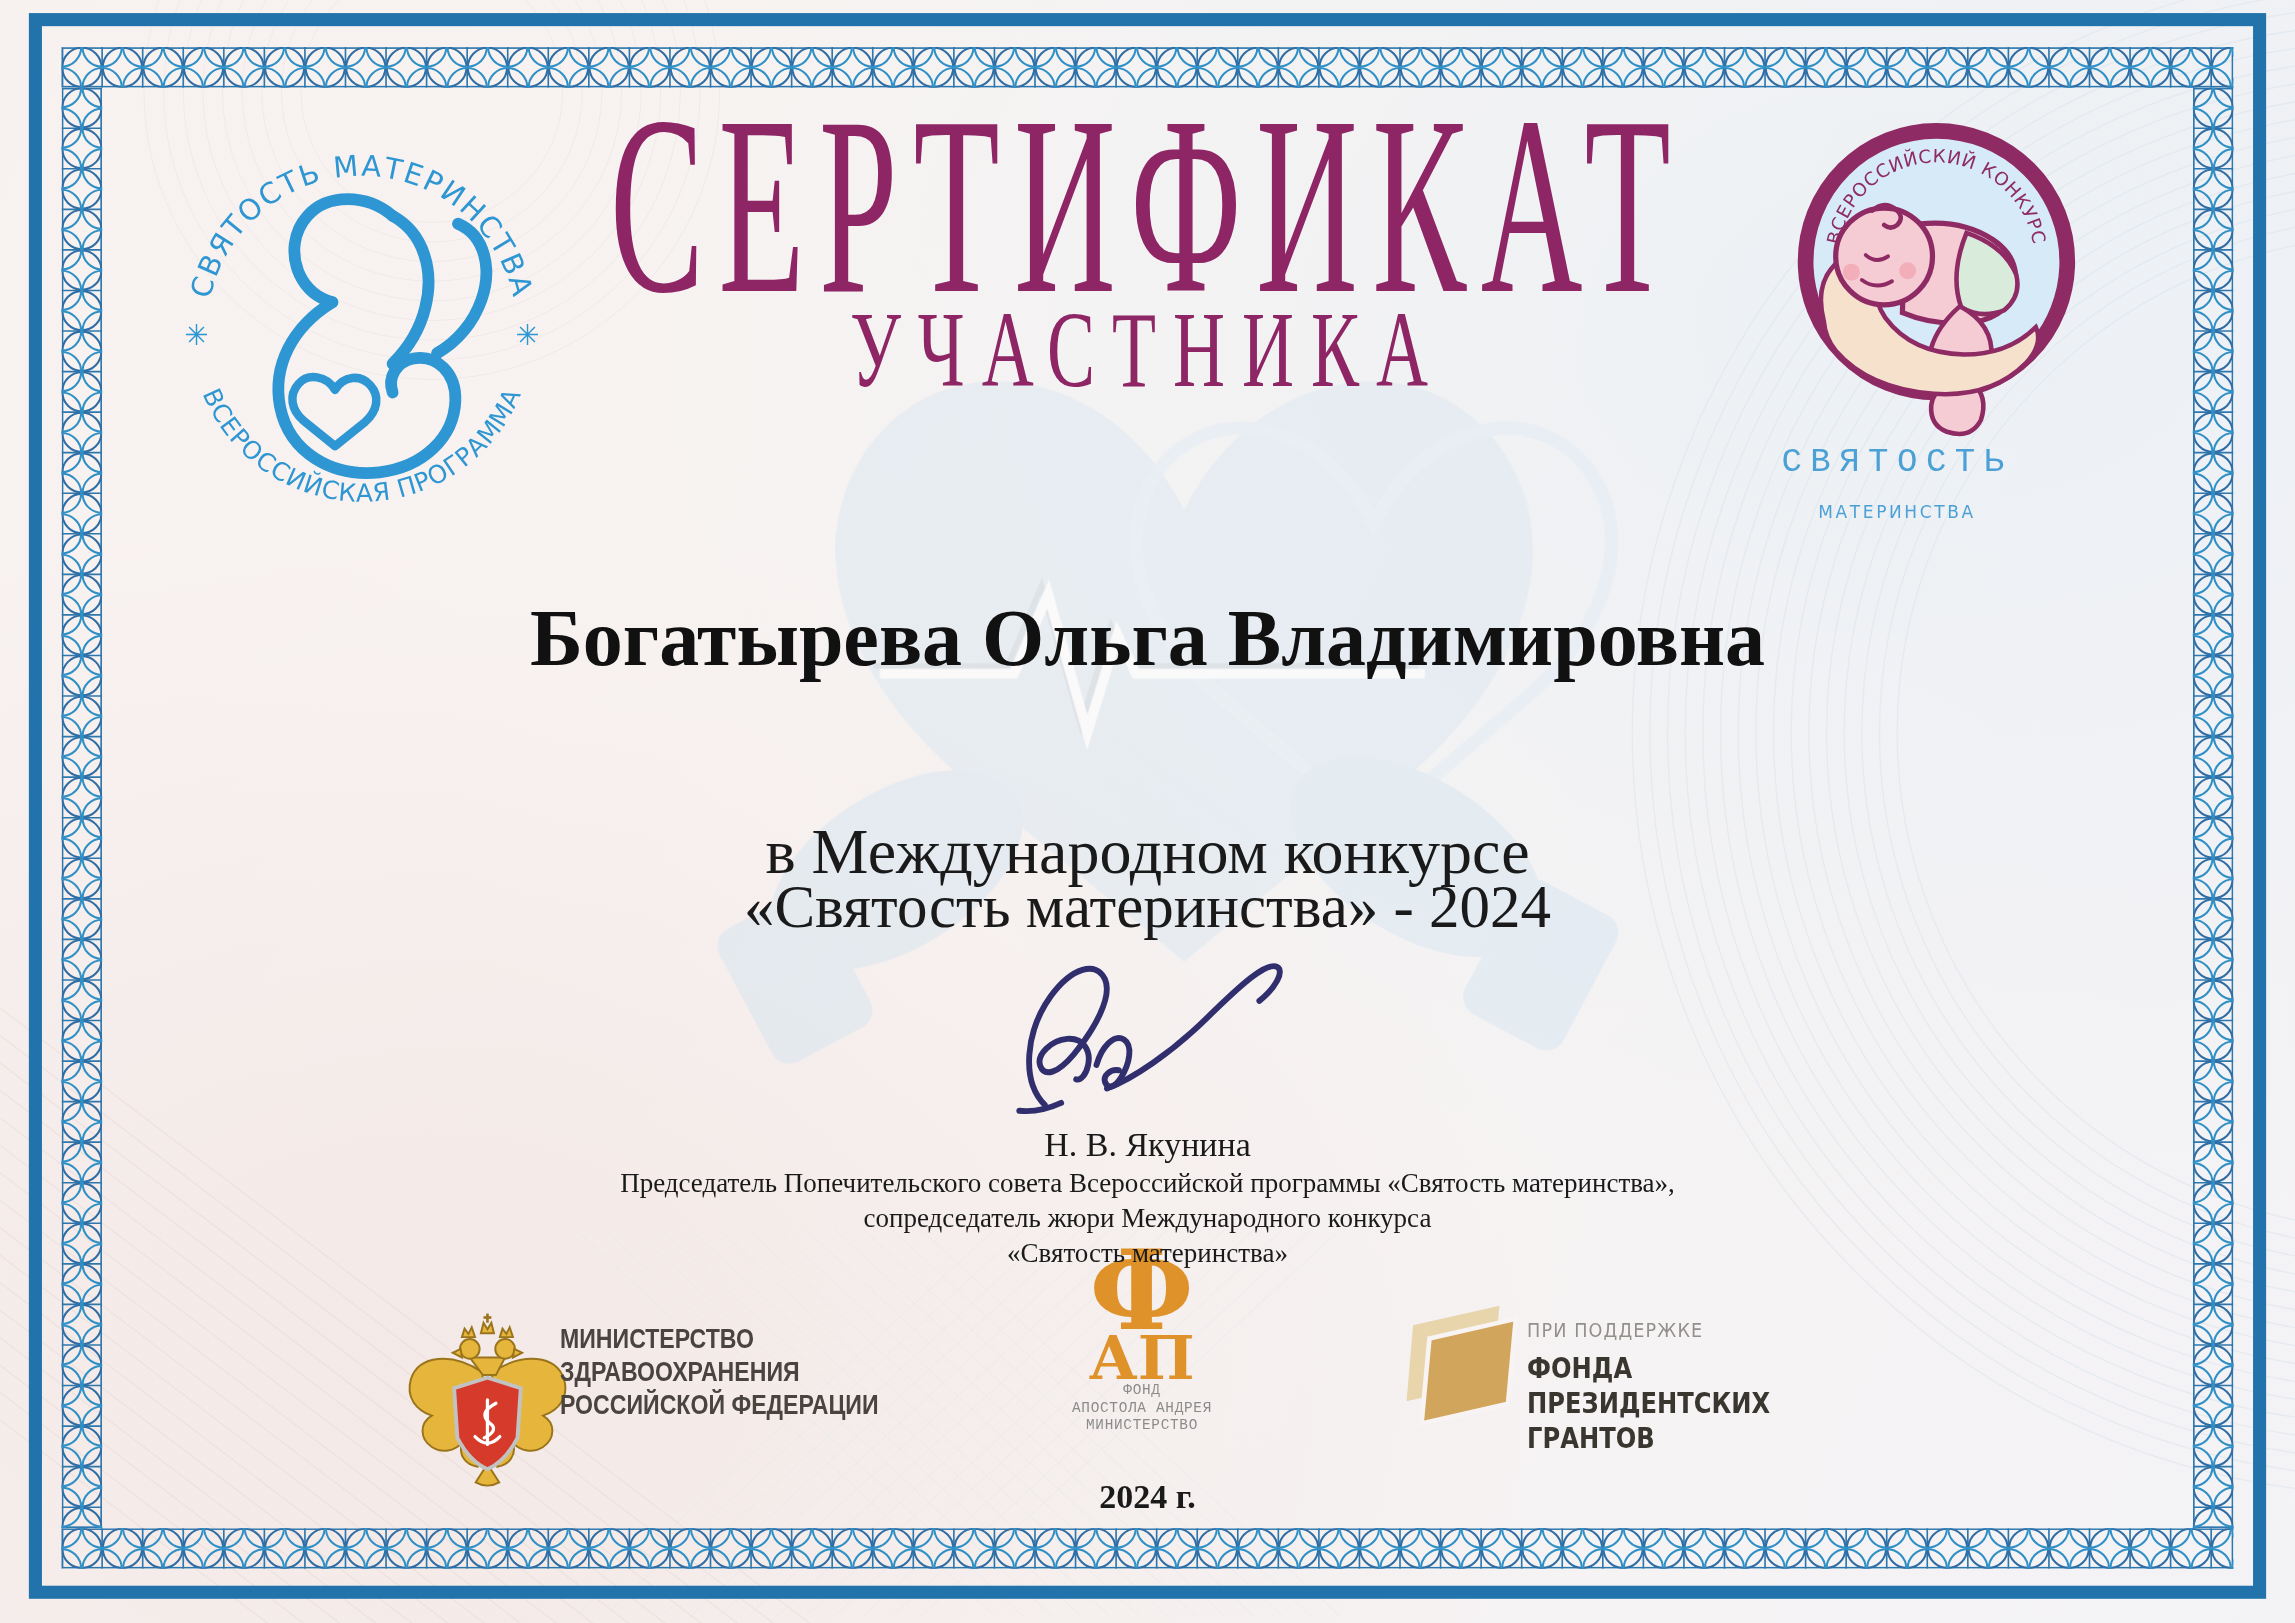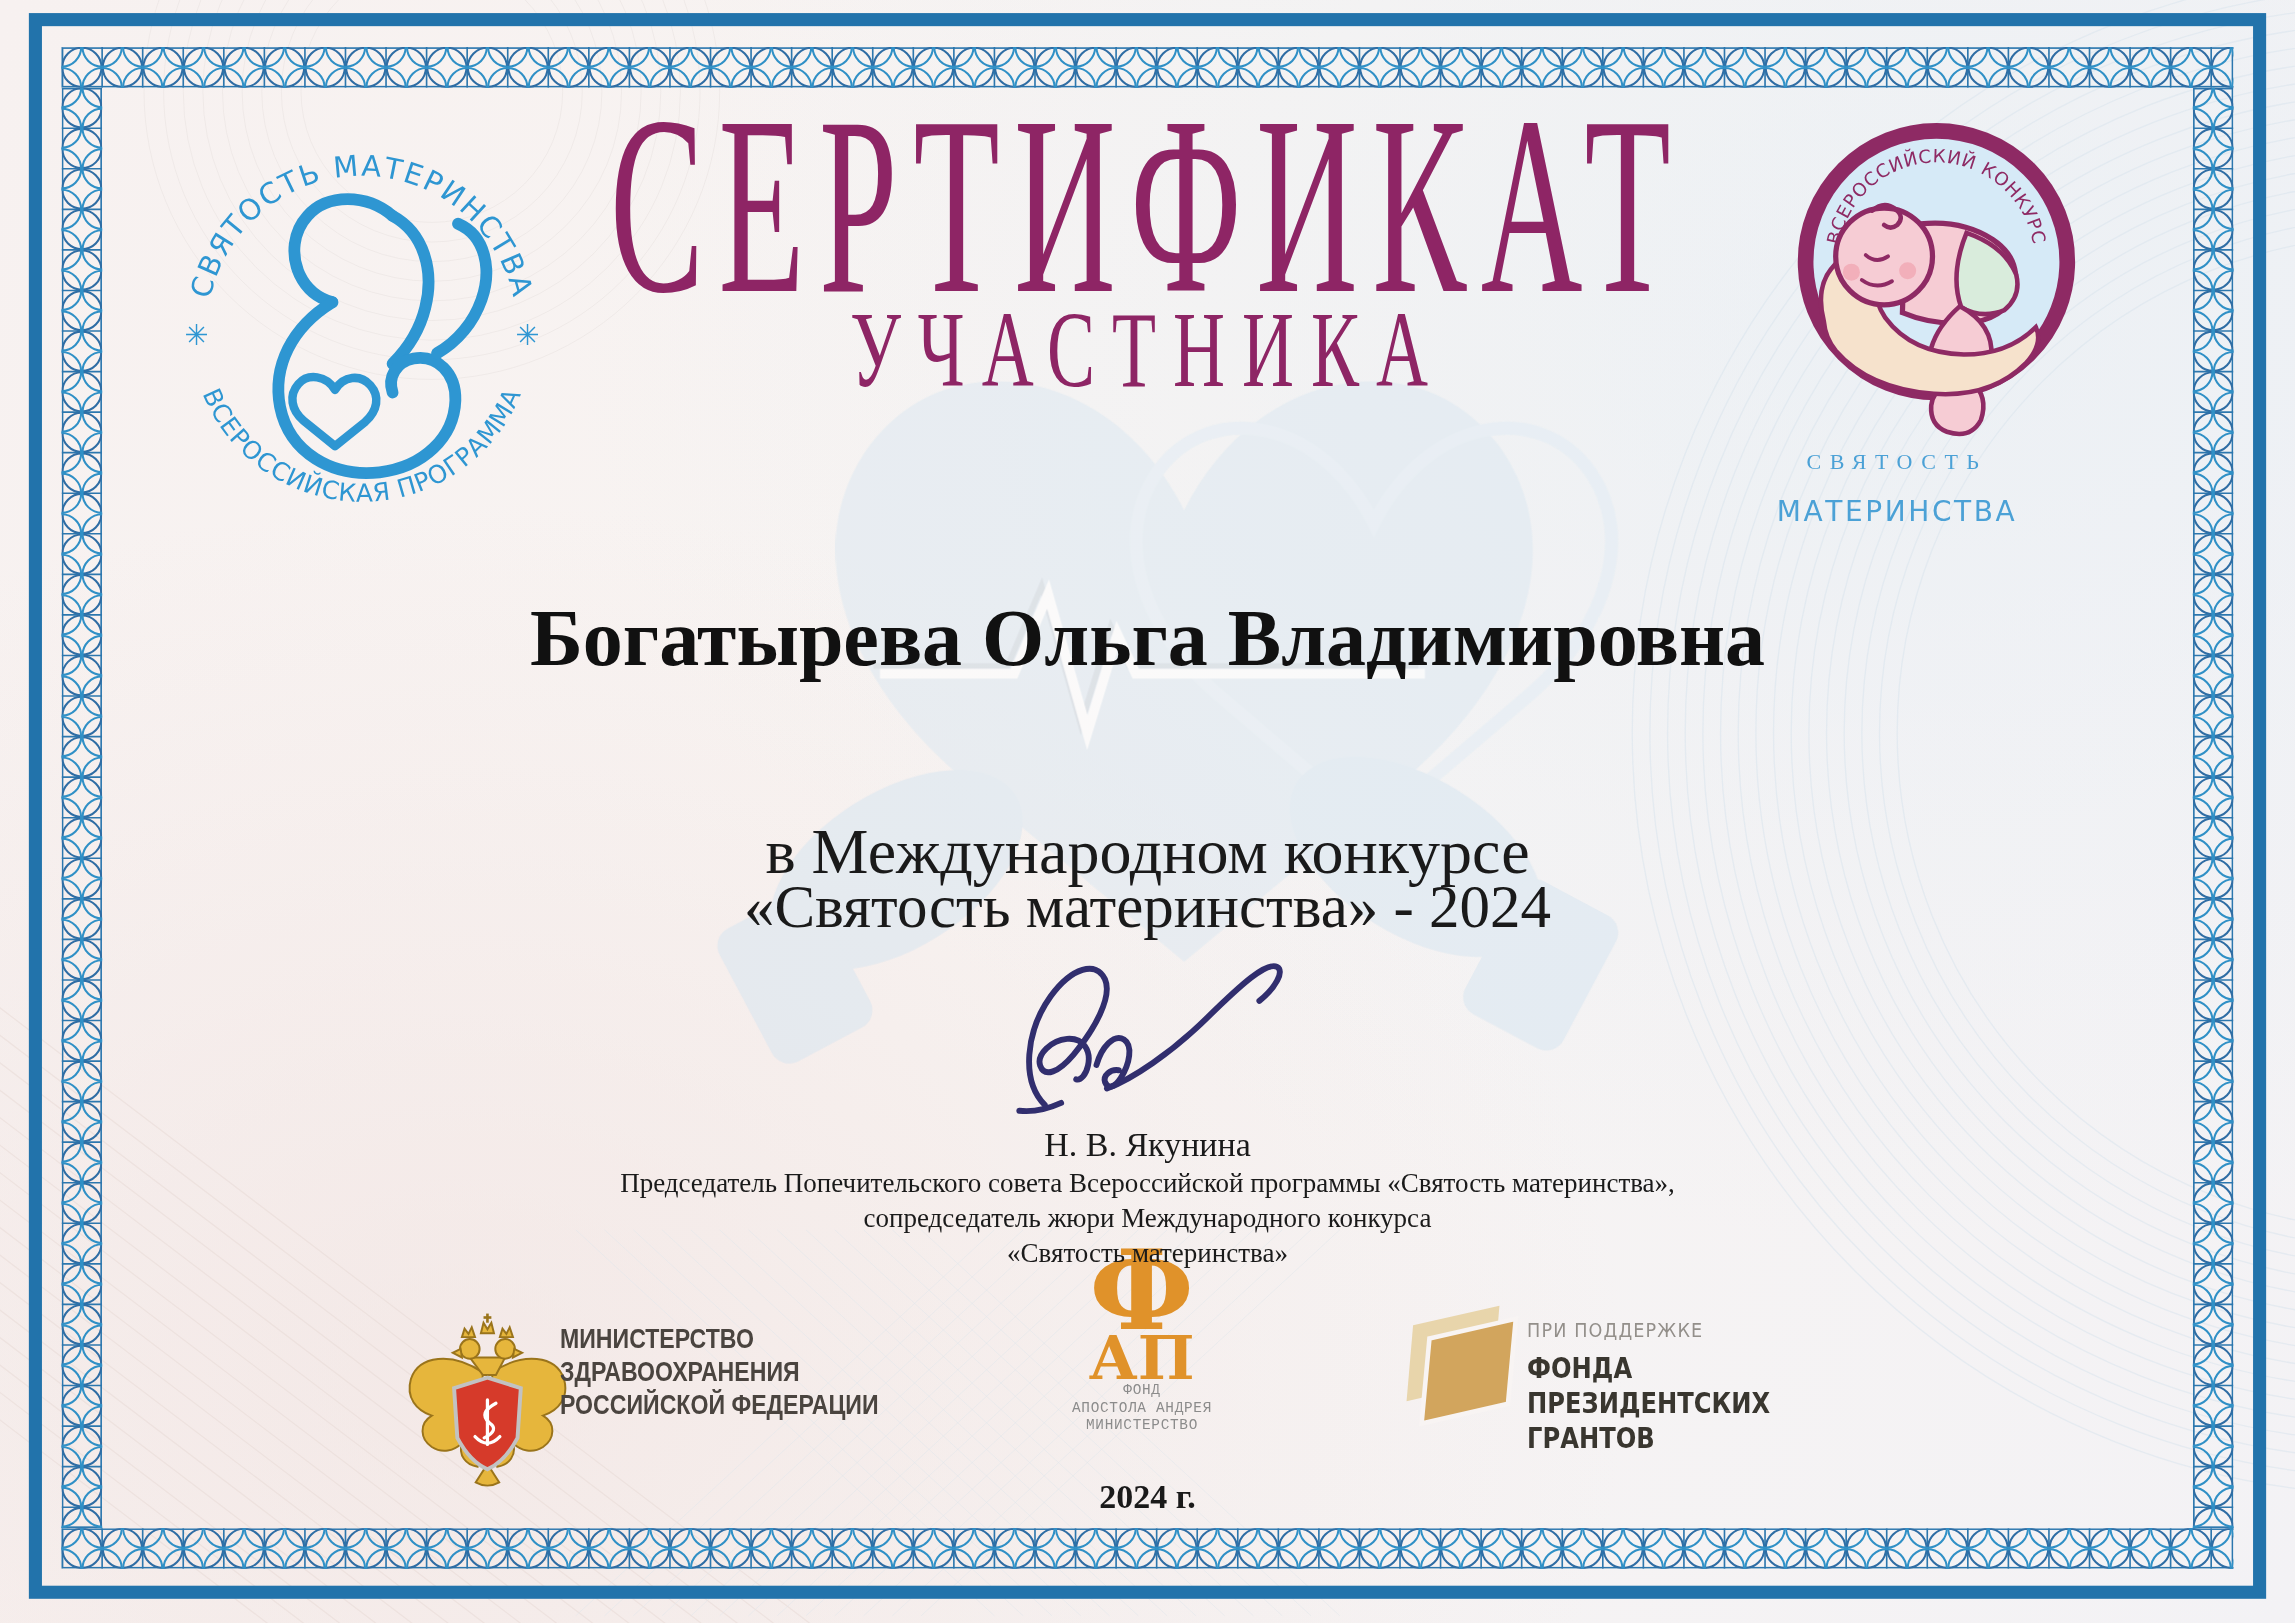--- a/index.html
+++ b/index.html
@@ -44,22 +44,22 @@
     font-size:14.4px;line-height:17.7px;color:#8b8b8b;letter-spacing:0.7px;
   }
   .grants-text{
     position:absolute;left:1527px;top:1318px;text-align:left;white-space:nowrap;
     font-family:"DejaVu Sans","Liberation Sans",sans-serif;
     transform:scaleX(.88);transform-origin:0 0;
   }
   .grants-support{font-size:20px;color:#938f8a;letter-spacing:1.3px;margin-bottom:9.2px;}
   .grants-line{font-size:27.5px;font-weight:bold;color:#39362f;line-height:35px;}
   .right-caption{position:absolute;left:1714px;top:437px;width:366px;text-align:center;color:#4ba1d6;}
-  .right-caption .l1{font-family:Liberation Serif, serif;font-size:22px;letter-spacing:8.5px;line-height:50px;}
-  .right-caption .l2{font-family:"DejaVu Sans",sans-serif;font-size:28px;letter-spacing:2.6px;line-height:50px;}
+  .right-caption .l1{font-family:Liberation Mono, monospace;font-size:34px;letter-spacing:8.5px;line-height:50px;}
+  .right-caption .l2{font-family:"DejaVu Sans",sans-serif;font-size:17px;letter-spacing:2.6px;line-height:50px;}
   .orn-grid{stroke:#2c77ae;stroke-width:2.5;fill:none;}
   .orn-c1{stroke:#2f6da4;stroke-width:3.2;fill:none;}
   .orn-c2{stroke:#3090c6;stroke-width:3.2;fill:none;}
   .arc-text{font-family:"DejaVu Sans","Liberation Sans",sans-serif;fill:#2e96d2;}
   .arc-text-m{font-family:"DejaVu Sans","Liberation Sans",sans-serif;fill:#8e2a64;}
 </style>
 </head>
 <body>
 
 <div class="page">

